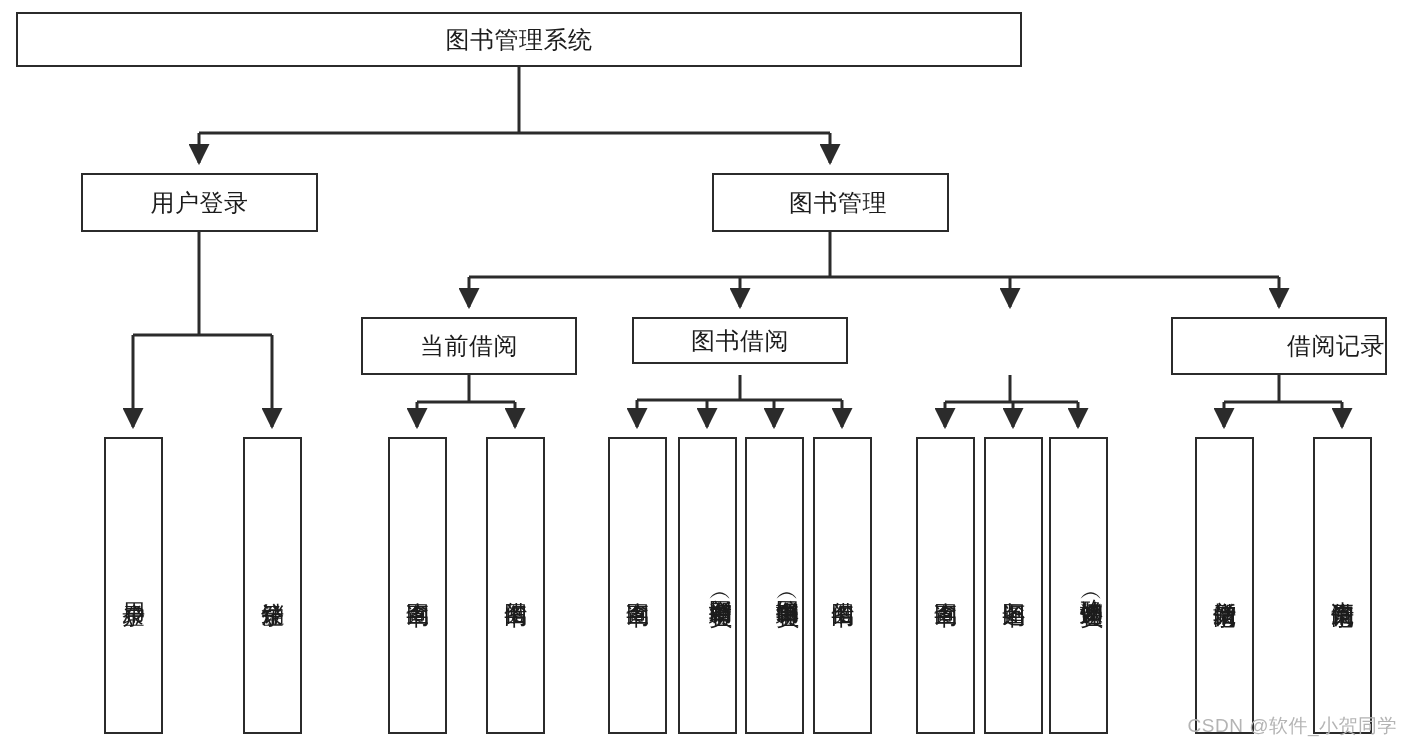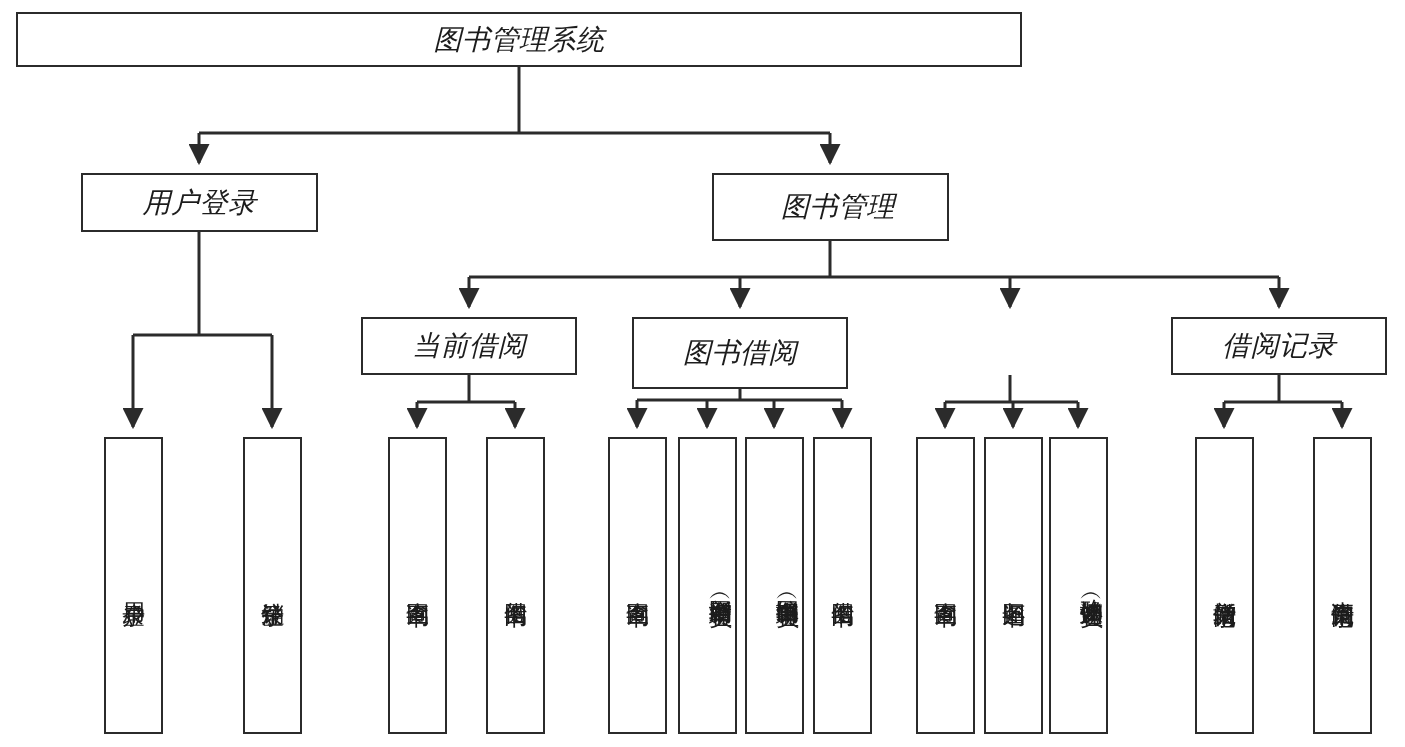--- a/index.html
+++ b/index.html
@@ -22,23 +22,22 @@
     box-sizing: border-box;
     border: 2.5px solid #2b2b2b;
     background: #ffffff;
     display: flex;
     align-items: center;
     justify-content: center;
     color: #1c1c1c;
     line-height: 1.0;
   }
   .node.horiz {
-    font-size: 28px;
+    font-size: 24px;
     letter-spacing: 0.5px;
-    font-style: italic;
   }
   .node.vert {
     writing-mode: vertical-rl;
     text-orientation: upright;
     font-size: 23px;
     line-height: 1.28;
     padding-top: 10px;
     padding-bottom: 10px;
     letter-spacing: 1px;
   }
@@ -131,31 +130,31 @@
     </g>
   </svg>
 
   <div class="node horiz" style="left:16px; top:12px; width:1006px; height:55px;">
     <span class="lbl">图书管理系统</span>
   </div>
 
   <div class="node horiz" style="left:81px; top:173px; width:237px; height:59px;">
     <span class="lbl">用户登录</span>
   </div>
-  <div class="node horiz" style="left:712px; top:173px; width:237px; height:68px;padding-left:15px;">
+  <div class="node horiz" style="left:712px; top:173px; width:237px; height:59px;padding-left:15px;">
     <span class="lbl">图书管理</span>
   </div>
 
   <div class="node horiz" style="left:361px; top:317px; width:216px; height:58px;">
     <span class="lbl">当前借阅</span>
   </div>
-  <div class="node horiz" style="left:632px; top:317px; width:216px; height:72px;">
+  <div class="node horiz" style="left:632px; top:317px; width:216px; height:47px;">
     <span class="lbl">图书借阅</span>
   </div>
-  <div class="node horiz" style="left:1171px; top:317px; width:216px; height:58px;">
+  <div class="node horiz" style="left:1171px; top:317px; width:216px; height:58px;justify-content:flex-end;">
     <span class="lbl">借阅记录</span>
   </div>
 
   <div class="node vert center" style="left:104px; top:437px; width:59px; height:297px;">
     <span class="lbl">用户登录</span>
   </div>
   <div class="node vert center" style="left:243px; top:437px; width:59px; height:297px;">
     <span class="lbl">注销登录</span>
   </div>
 
@@ -189,14 +188,15 @@
     <span class="lbl">确认归还（管理员）</span>
   </div>
 
   <div class="node vert center" style="left:1195px; top:437px; width:59px; height:297px;">
     <span class="lbl">新增借阅记录</span>
   </div>
   <div class="node vert center" style="left:1313px; top:437px; width:59px; height:297px;">
     <span class="lbl">查询借阅记录</span>
   </div>
 
+  <div class="watermark">CSDN @软件_小贺同学</div>
 
 </div>
 
 </body></html>

